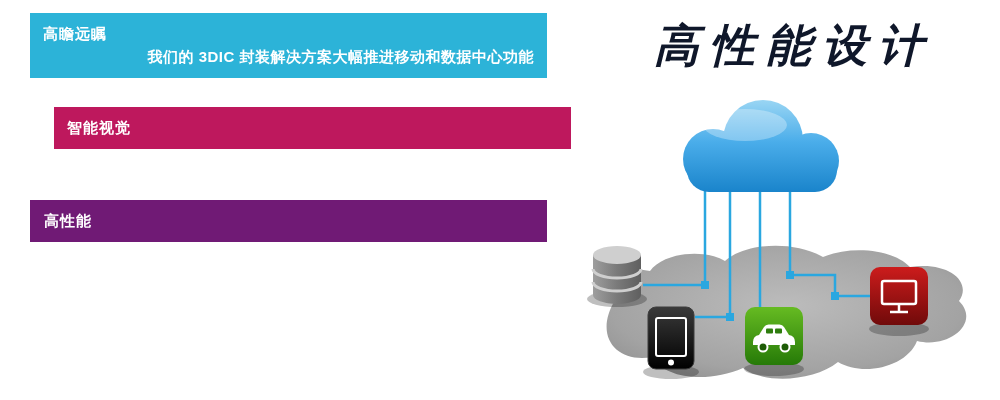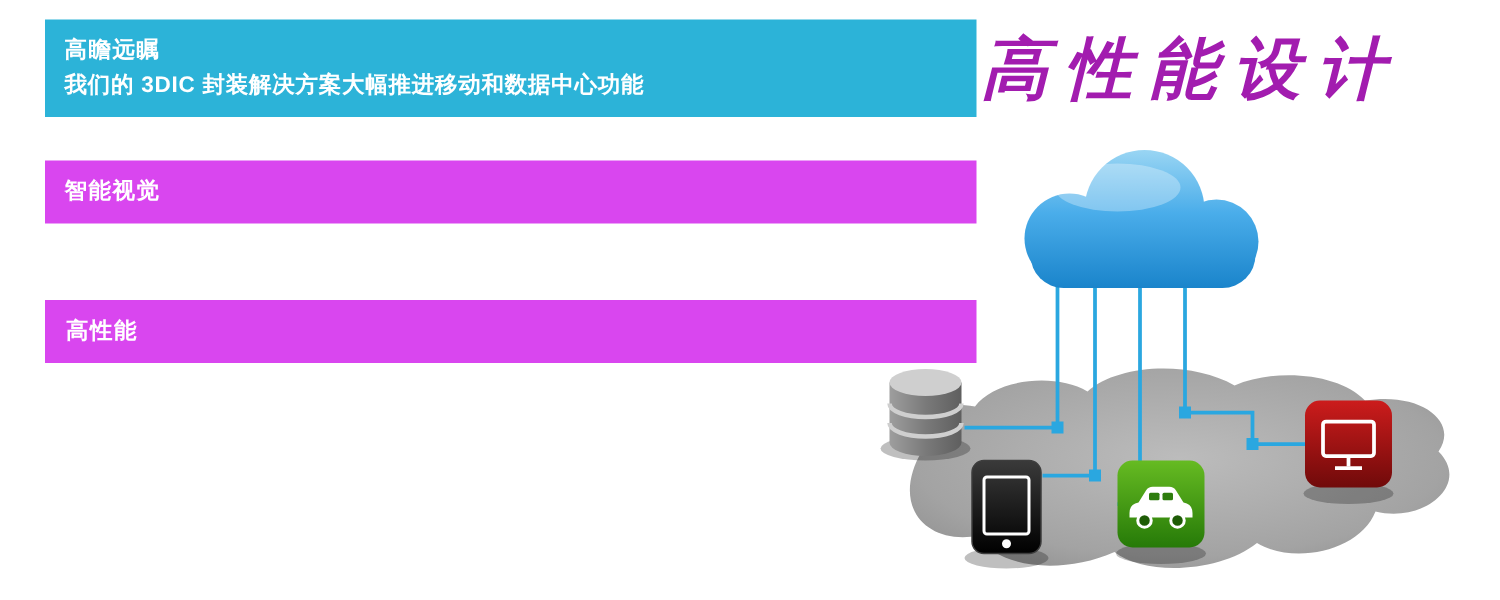--- a/index.html
+++ b/index.html
@@ -6,35 +6,36 @@
   html, body { width: 1000px; height: 400px; }
   body {
     position: relative;
     background: #ffffff;
     overflow: hidden;
     font-family: "Liberation Sans", "DejaVu Sans", sans-serif;
   }
   .banner {
     position: absolute;
     left: 30px;
-    width: 621px;
+    width: 517px;
     color: #ffffff;
     padding: 9px 13px 10px 13px;
   }
   .banner-title {
     font-size: 15px;
     font-weight: bold;
     line-height: 23px;
     letter-spacing: 1px;
   }
   .banner-desc {
     font-size: 15px;
     font-weight: bold;
     line-height: 23px;
     letter-spacing: 0.5px;
+    text-align: right;
   }
   #banner-1 { top: 13px; }
   #banner-2 { top: 107px; }
   #banner-3 { top: 200px; }
   .headline {
     position: absolute;
     top: 16px;
     left: 598px;
     width: 392px;
     text-align: center;
@@ -52,29 +53,29 @@
   }
 </style>
 </head>
 <body>
 
 <div class="banner" id="banner-1" style="background-color: rgb(44, 179, 216);">
   <div class="banner-title">高瞻远瞩</div>
   <div class="banner-desc">我们的 3DIC 封装解决方案大幅推进移动和数据中心功能</div>
 </div>
 
-<div class="banner" id="banner-2" style="background-color: #d946ef;">
+<div class="banner" id="banner-2" style="background-color: #be185d; margin-left: 24px;">
   <div class="banner-title">智能视觉</div>
 </div>
 
-<div class="banner" id="banner-3" style="background-color: #d946ef; padding-left: 14px;">
+<div class="banner" id="banner-3" style="background-color: #701a75; padding-left: 14px;">
   <div class="banner-title">高性能</div>
 </div>
 
-<div class="headline" style="color: #a21caf;">高性能设计</div>
+<div class="headline" style="color: #0f172a;">高性能设计</div>
 
 <svg class="illustration" width="430" height="315" viewBox="0 0 430 315" xmlns="http://www.w3.org/2000/svg">
   <defs>
     <linearGradient id="cg" gradientUnits="userSpaceOnUse" x1="0" y1="12" x2="0" y2="112">
       <stop offset="0" stop-color="#9fd8f4"></stop>
       <stop offset="0.45" stop-color="#4aadea"></stop>
       <stop offset="1" stop-color="#1580c8"></stop>
     </linearGradient>
     <radialGradient id="blobg" cx="0.5" cy="0.45" r="0.7">
       <stop offset="0" stop-color="#bcbcbc"></stop>

